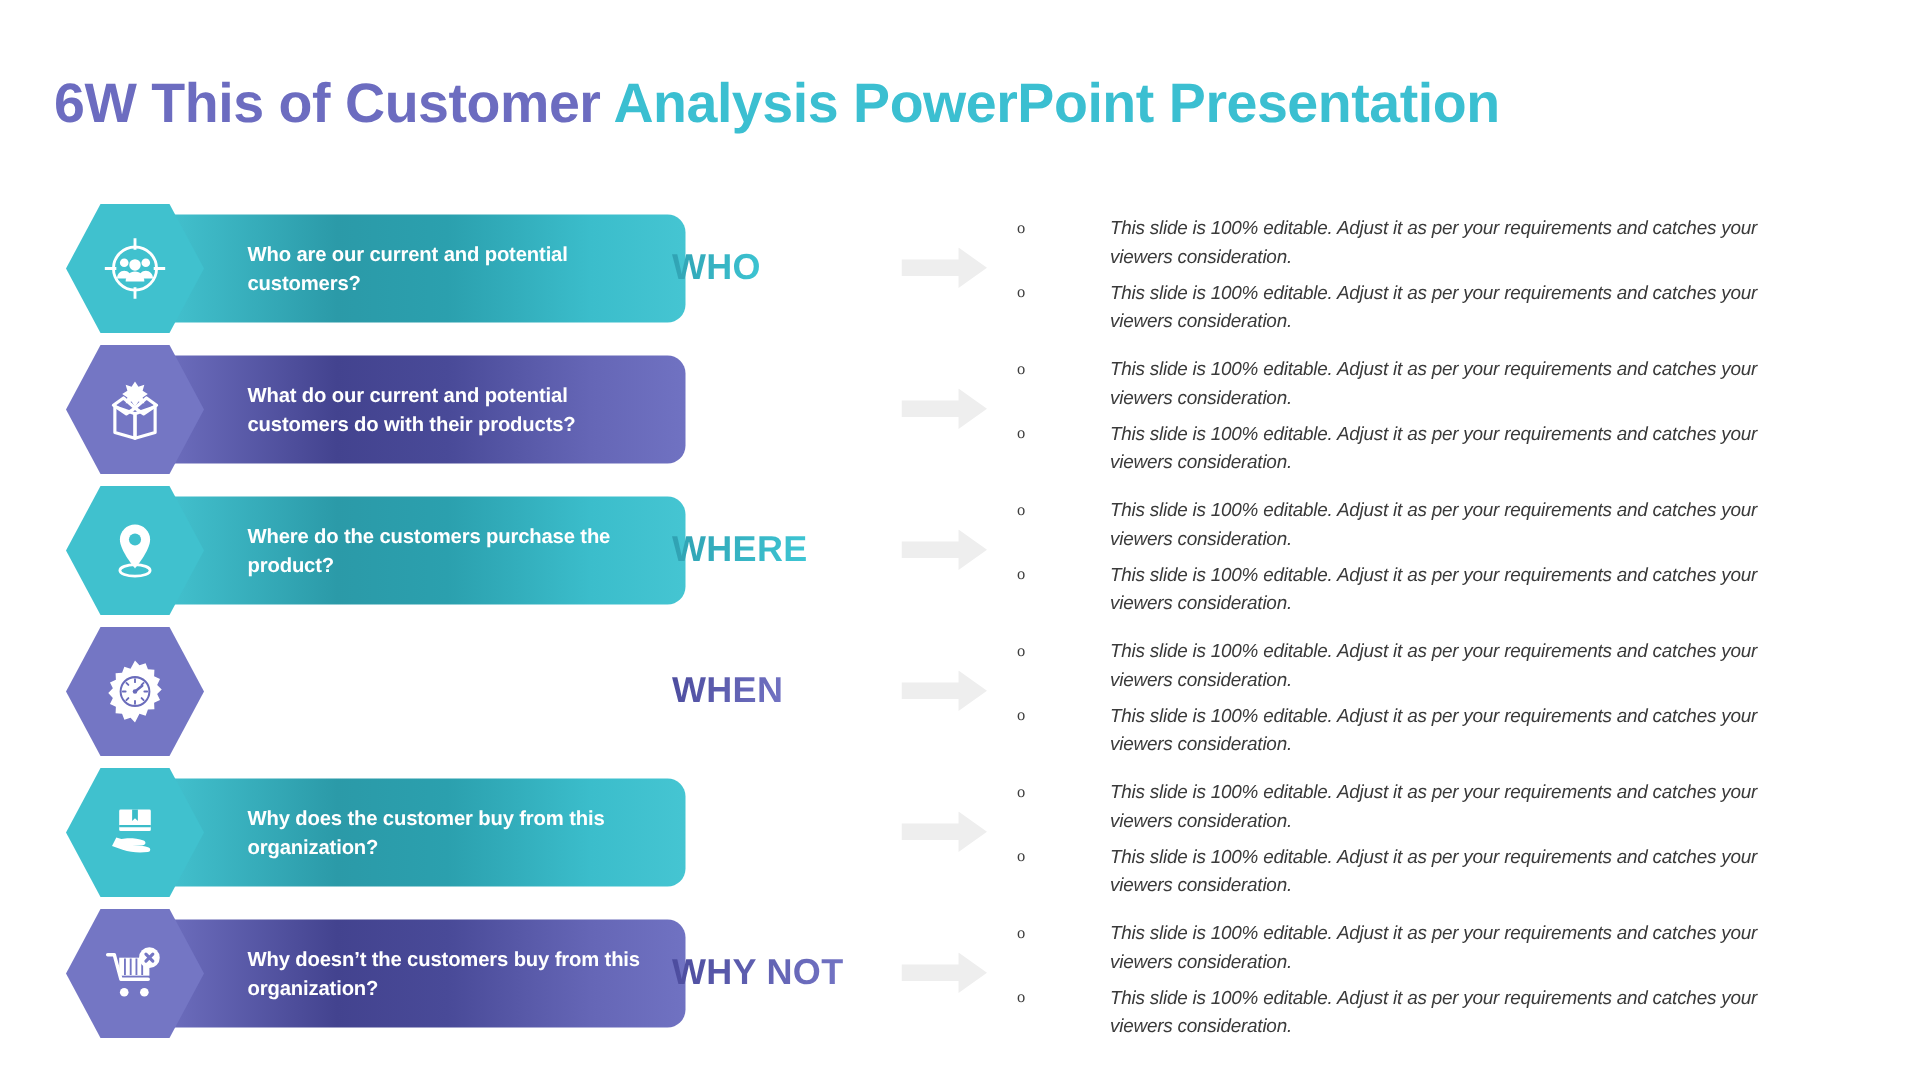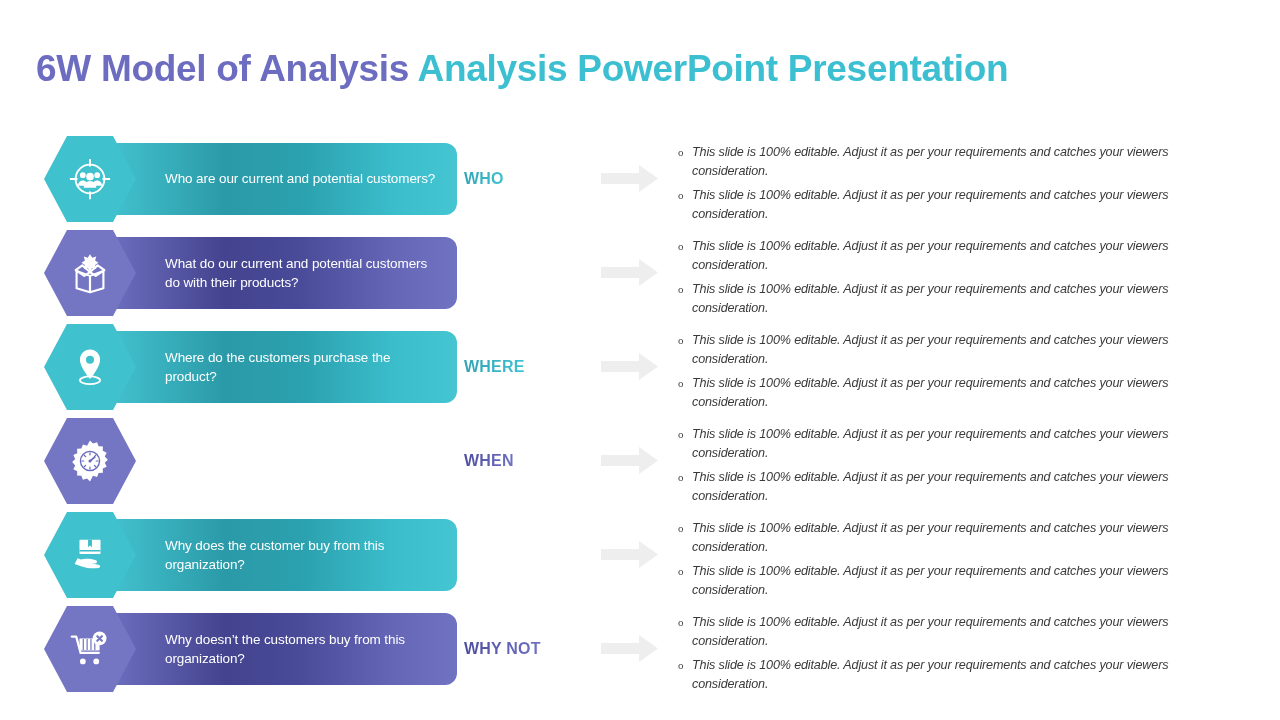--- a/index.html
+++ b/index.html
@@ -52,21 +52,21 @@
     background: linear-gradient(to right, #44c3d0 0%, #2b9aa8 34%, #2ba0ae 55%, #3bbdcb 82%, #45c5d2 100%);
   }
   .bar-purple {
     background: linear-gradient(to right, #6f70c0 0%, #43438f 34%, #494a98 55%, #6566b6 82%, #7072c2 100%);
   }
   .bar-text {
     margin-left: 60px;
     margin-right: 14px;
     color: #ffffff;
     font-size: 13.5px;
-    font-weight: normal;
+    font-weight: bold;
     line-height: 1.42;
     letter-spacing: -0.1px;
   }
 
   
   .hex {
     position: absolute;
     left: 44px;
     top: 0px;
     width: 92px;
@@ -76,26 +76,26 @@
     align-items: center;
     justify-content: center;
   }
   .hex-teal { background: #40c1ce; }
   .hex-purple { background: #7476c4; }
   .hex svg { display: block; }
 
   
   .keyword {
     position: absolute;
-    left: 464px;
+    left: 448px;
     top: 0;
     height: 86px;
     display: flex;
     align-items: center;
-    font-size: 16px;
+    font-size: 24px;
     font-weight: bold;
     letter-spacing: 0.2px;
     white-space: nowrap;
   }
   .kw-teal {
     background: linear-gradient(100deg, #2f9fb0 0%, #3ec8d6 100%);
     -webkit-background-clip: text;
     background-clip: text;
     color: transparent;
   }
@@ -139,27 +139,28 @@
     line-height: 19px;
     font-family: "Liberation Serif", serif;
   }
   .bullet-text {
     flex: 1;
     color: #3a3a3a;
     font-style: italic;
     font-size: 12.6px;
     line-height: 1.47;
     letter-spacing: -0.15px;
+    margin-left: 48px;
   }
 </style>
 </head>
 <body>
 
 <div id="slide-title">
-  <span class="t1">6W Model of Analysis </span><span class="t2">Analysis PowerPoint Presentation</span>
+  <span class="t1">6W This of Customer </span><span class="t2">Analysis PowerPoint Presentation</span>
 </div>
 
 <div id="rows-container">
     <div class="row" style="top: 136px;">
     <div class="bar bar-teal">
       <div class="bar-text">Who are our current and potential customers?</div>
     </div>
     <div class="hex hex-teal">
       <span>
           <svg width="46" height="46" viewBox="0 0 48 48">

